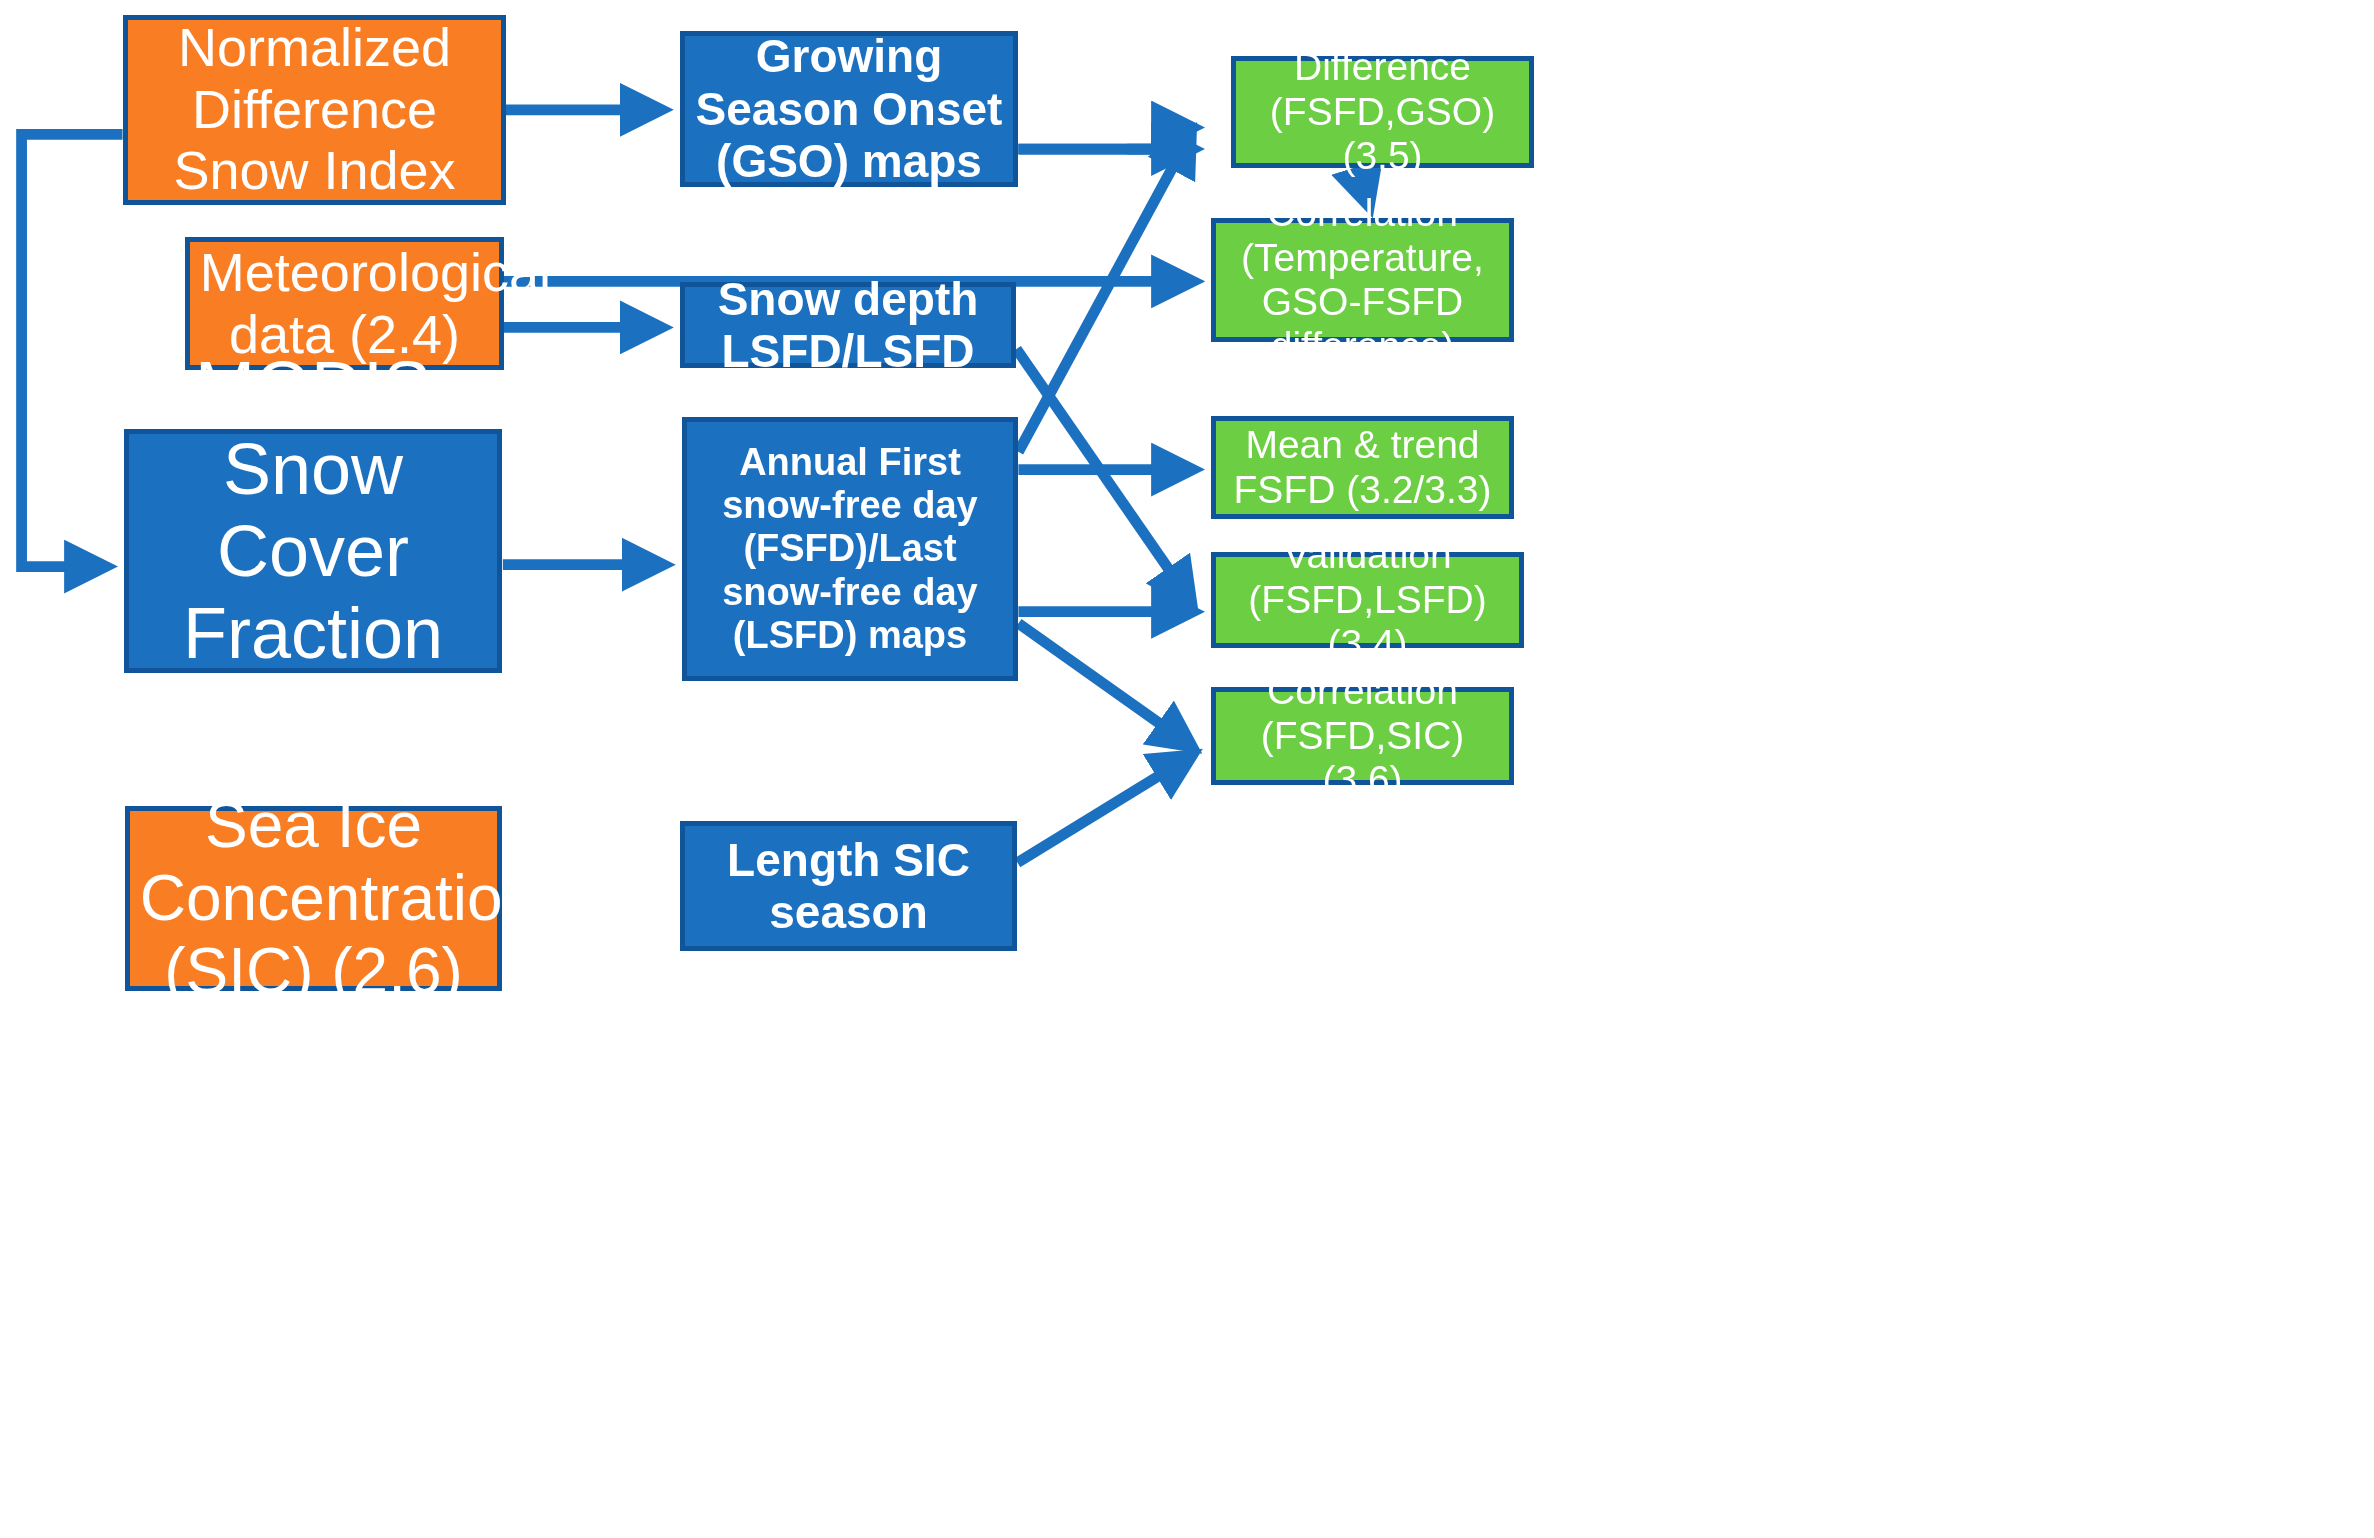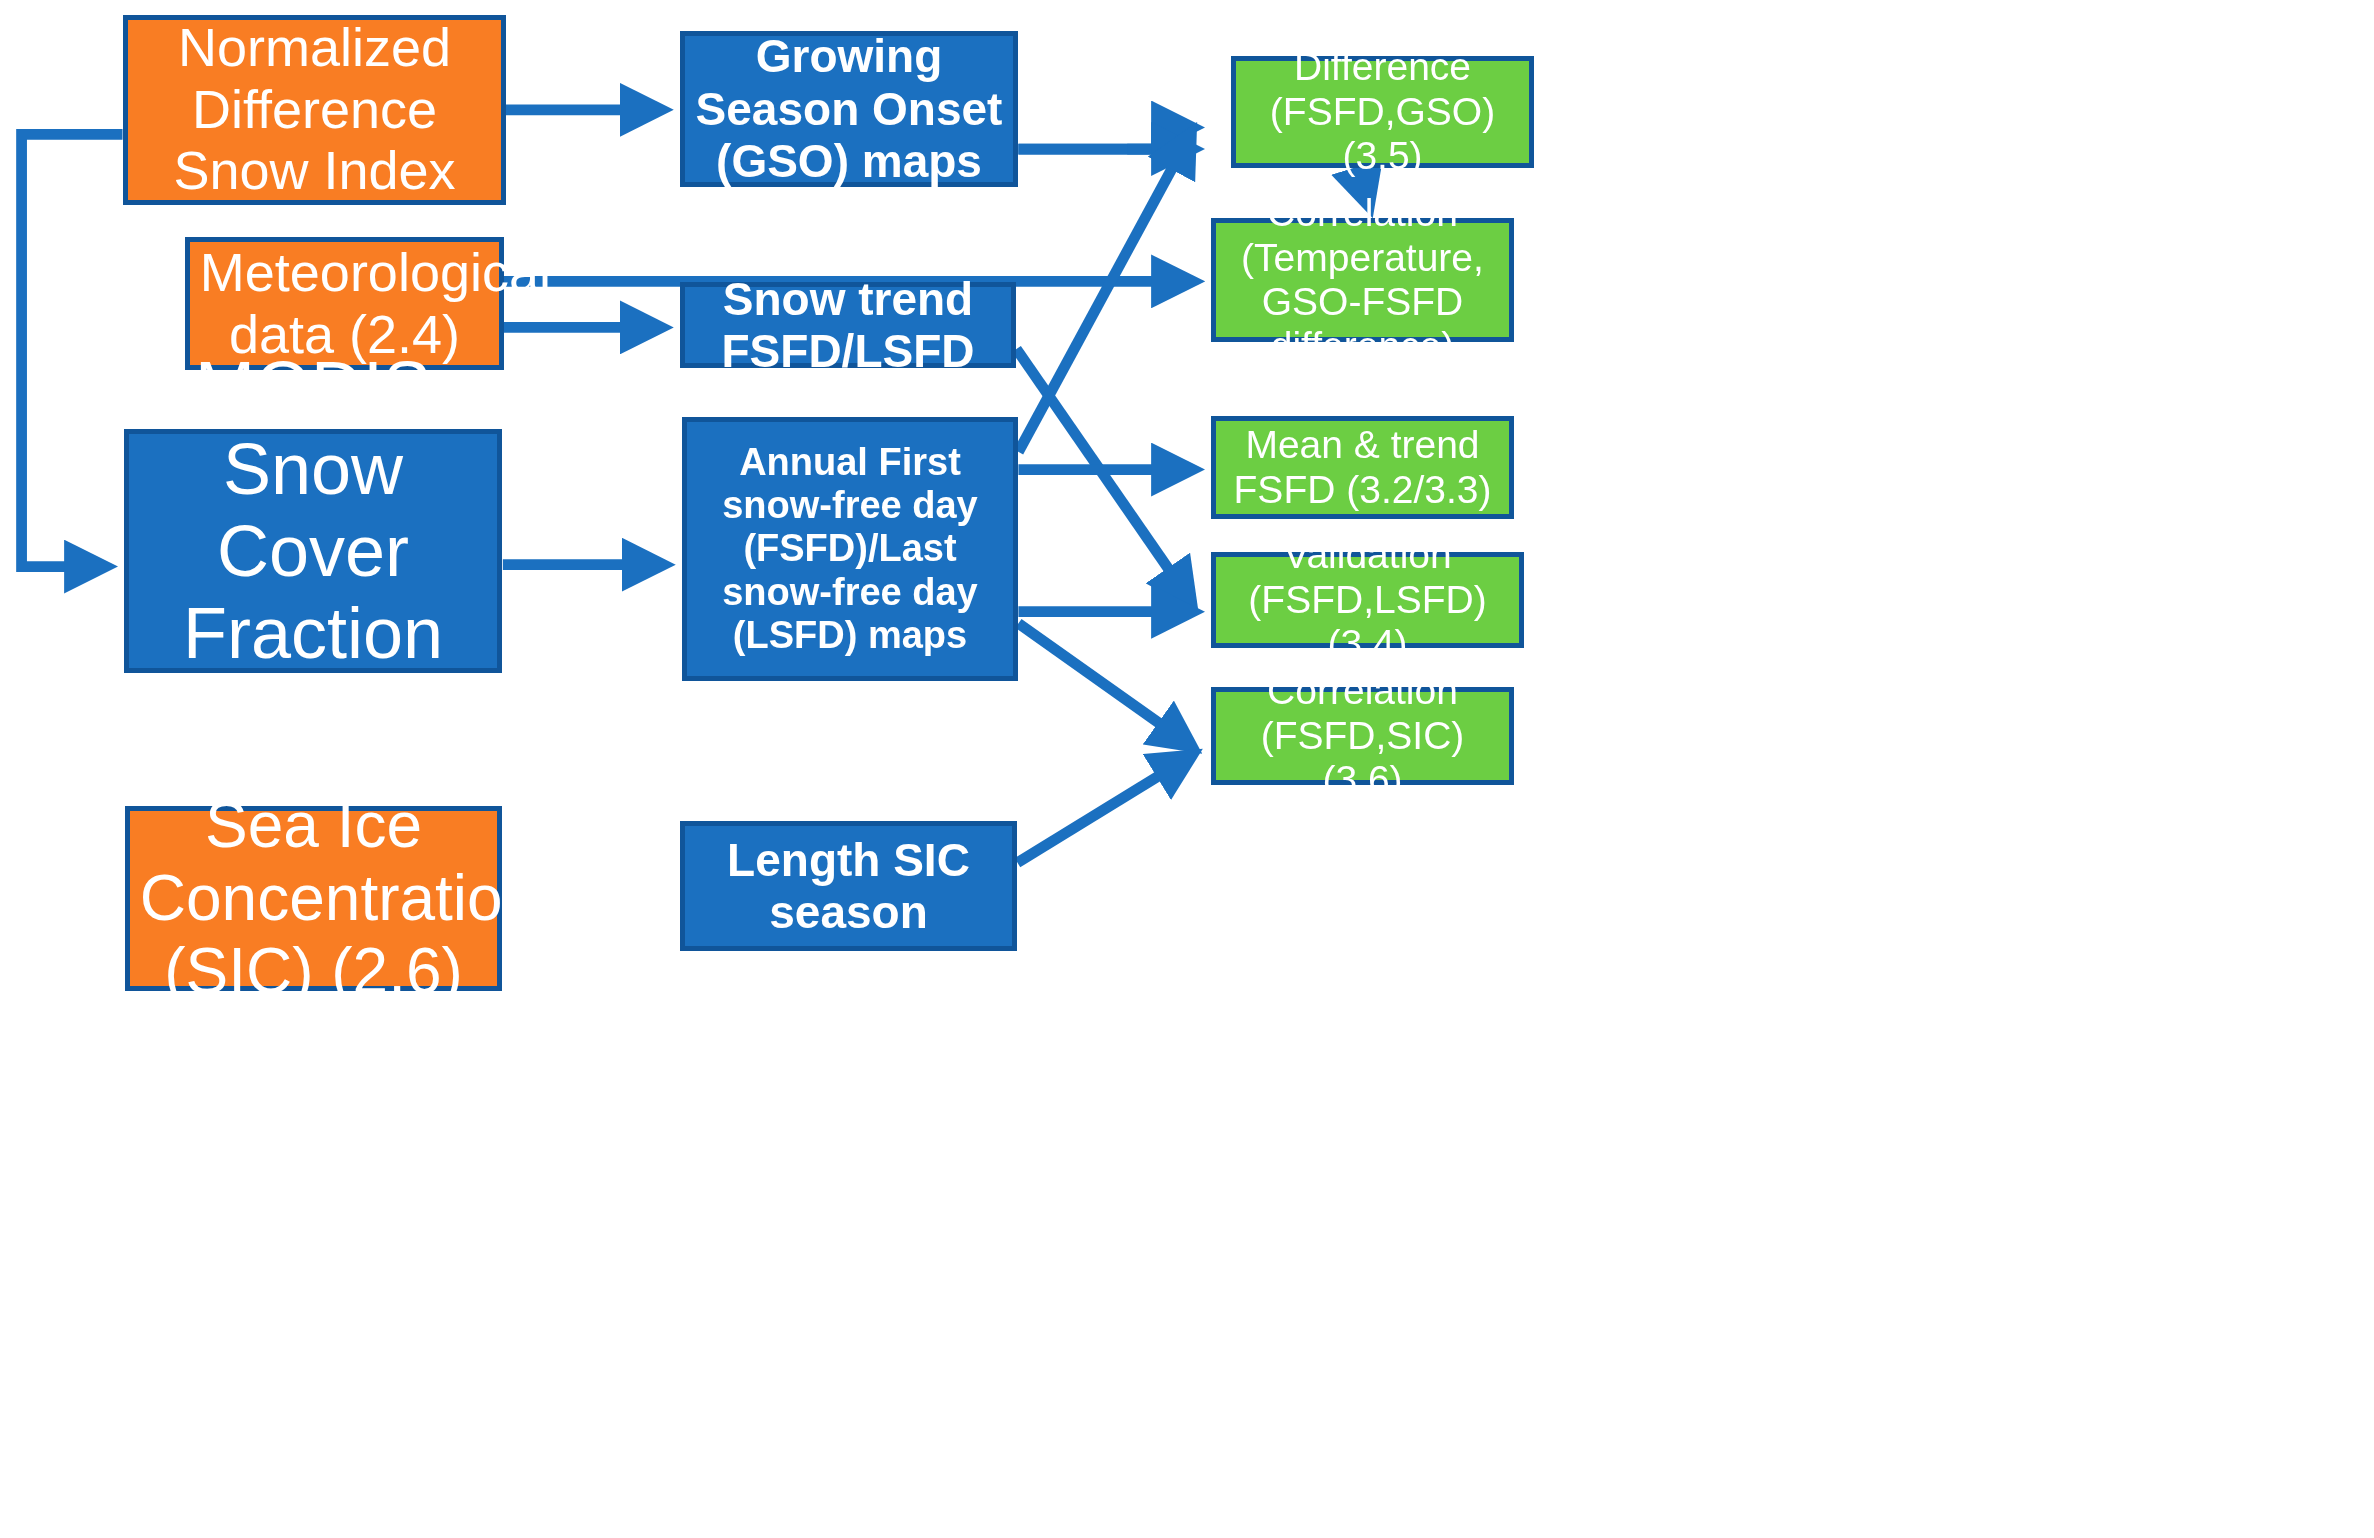--- a/index.html
+++ b/index.html
@@ -120,21 +120,21 @@
 
   <div class="node orange" id="n-sic">
     <span>Sea Ice Concentration (SIC) (2.6)</span>
   </div>
 
   <div class="node blue" id="n-gso">
     <span>Annual Growing Season Onset (GSO) maps (2.5)</span>
   </div>
 
   <div class="node blue" id="n-snowdepth">
-    <span>Snow trend FSFD/LSFD</span>
+    <span>Snow depth LSFD/LSFD</span>
   </div>
 
   <div class="node blue" id="n-fsfd">
     <span>Annual First snow-free day (FSFD)/Last snow-free day (LSFD) maps</span>
   </div>
 
   <div class="node blue" id="n-lensic">
     <span>Length SIC season</span>
   </div>
 

